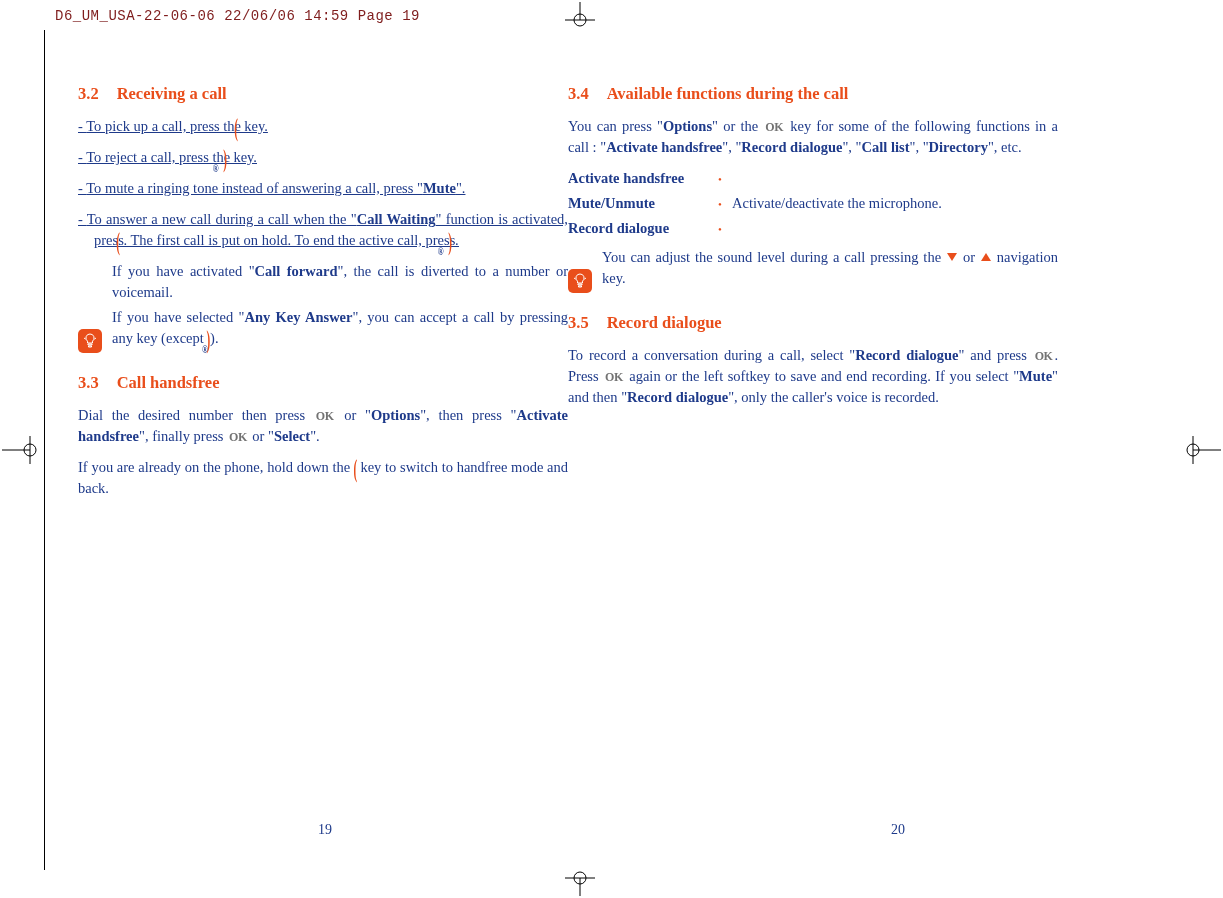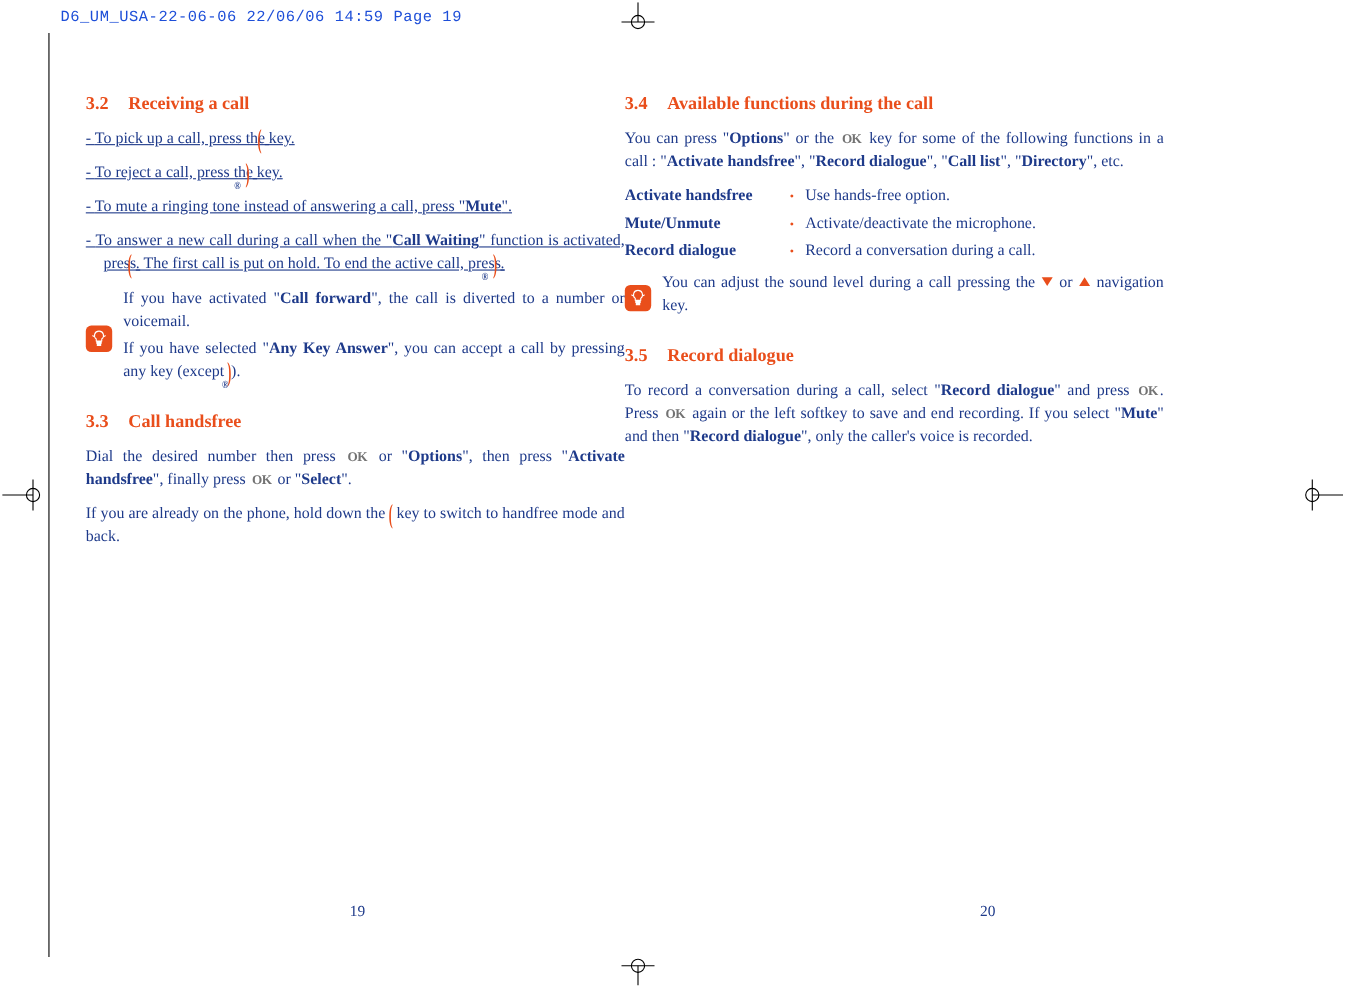--- a/index.html
+++ b/index.html
@@ -12,21 +12,21 @@
     color: #1e3a8a;
     position: relative;
     overflow: hidden;
   }
   .print-header {
     position: absolute;
     top: 8px;
     left: 55px;
     font-family: 'Courier New', monospace;
     font-size: 14px;
-    color: #1d4ed8;
+    color: #7f1d1d;
     letter-spacing: 0.5px;
   }
   .crop-mark {
     position: absolute;
     stroke: #000;
     fill: none;
   }
   .crop-top { top: 2px; left: 555px; }
   .crop-bottom { bottom: 2px; left: 555px; }
   .crop-left { top: 430px; left: 2px; }
@@ -71,21 +71,21 @@
 
   .para {
     margin-bottom: 10px;
     text-align: justify;
   }
 
   .tip-box {
     display: flex;
     gap: 10px;
     margin: 8px 0 14px 0;
-    align-items: center;
+    align-items: flex-end;
   }
   .tip-icon {
     flex: 0 0 auto;
     width: 24px;
     height: 24px;
     background: #e94e1b;
     border-radius: 5px;
     display: flex;
     align-items: center;
     justify-content: center;
@@ -265,31 +265,29 @@
     </h2>
 
     <p class="para">
       <span>You can press "</span><strong>Options</strong><span>" or the </span><span class="ok-key">OK</span><span> key for some of the following functions in a call : "</span><strong>Activate handsfree</strong><span>", "</span><strong>Record dialogue</strong><span>", "</span><strong>Call list</strong><span>", "</span><strong>Directory</strong><span>", etc.</span>
     </p>
 
     <div class="func-table">
       <div class="func-row">
         <div class="func-label">Activate handsfree</div>
         <div class="func-bullet">•</div>
-        <div class="func-desc">Use hands-free option.</div>
       </div>
       <div class="func-row">
         <div class="func-label">Mute/Unmute</div>
         <div class="func-bullet">•</div>
         <div class="func-desc">Activate/deactivate the microphone.</div>
       </div>
       <div class="func-row">
         <div class="func-label">Record dialogue</div>
         <div class="func-bullet">•</div>
-        <div class="func-desc">Record a conversation during a call.</div>
       </div>
     </div>
 
     <div class="tip-box">
       <div class="tip-icon">
         <svg viewBox="0 0 16 16">
             <path d="M8 1a4 4 0 0 0-2.5 7.2V10h5V8.2A4 4 0 0 0 8 1zm-2 10h4v1H6zm.5 2h3v1h-3z M2 5l1.5 1 M14 5l-1.5 1" stroke="#fff" stroke-width="1" fill="none"></path>
           </svg>
       </div>
       <div class="tip-body">

